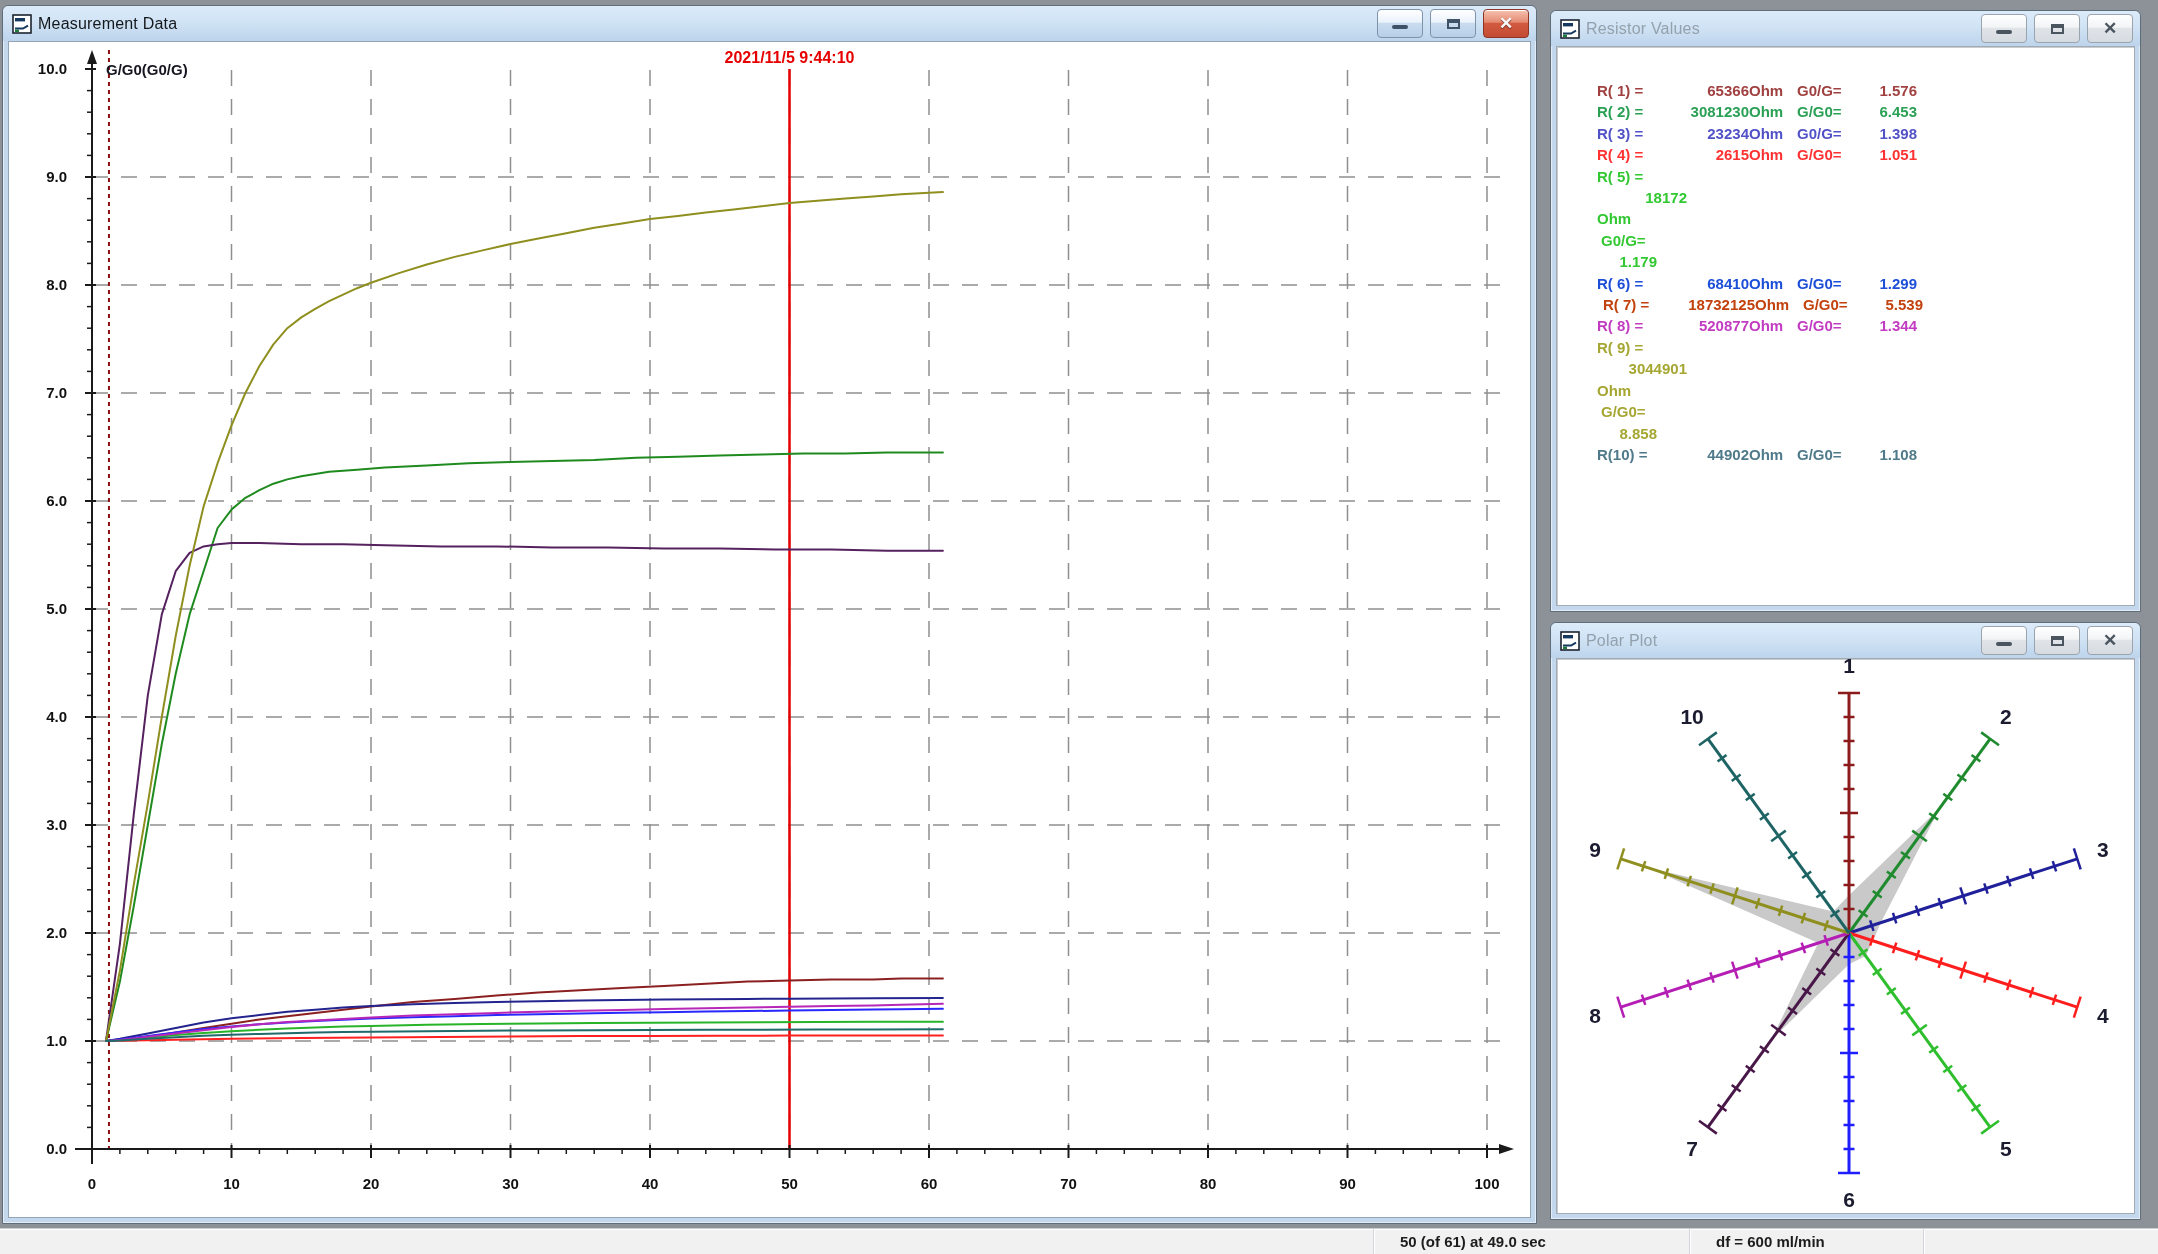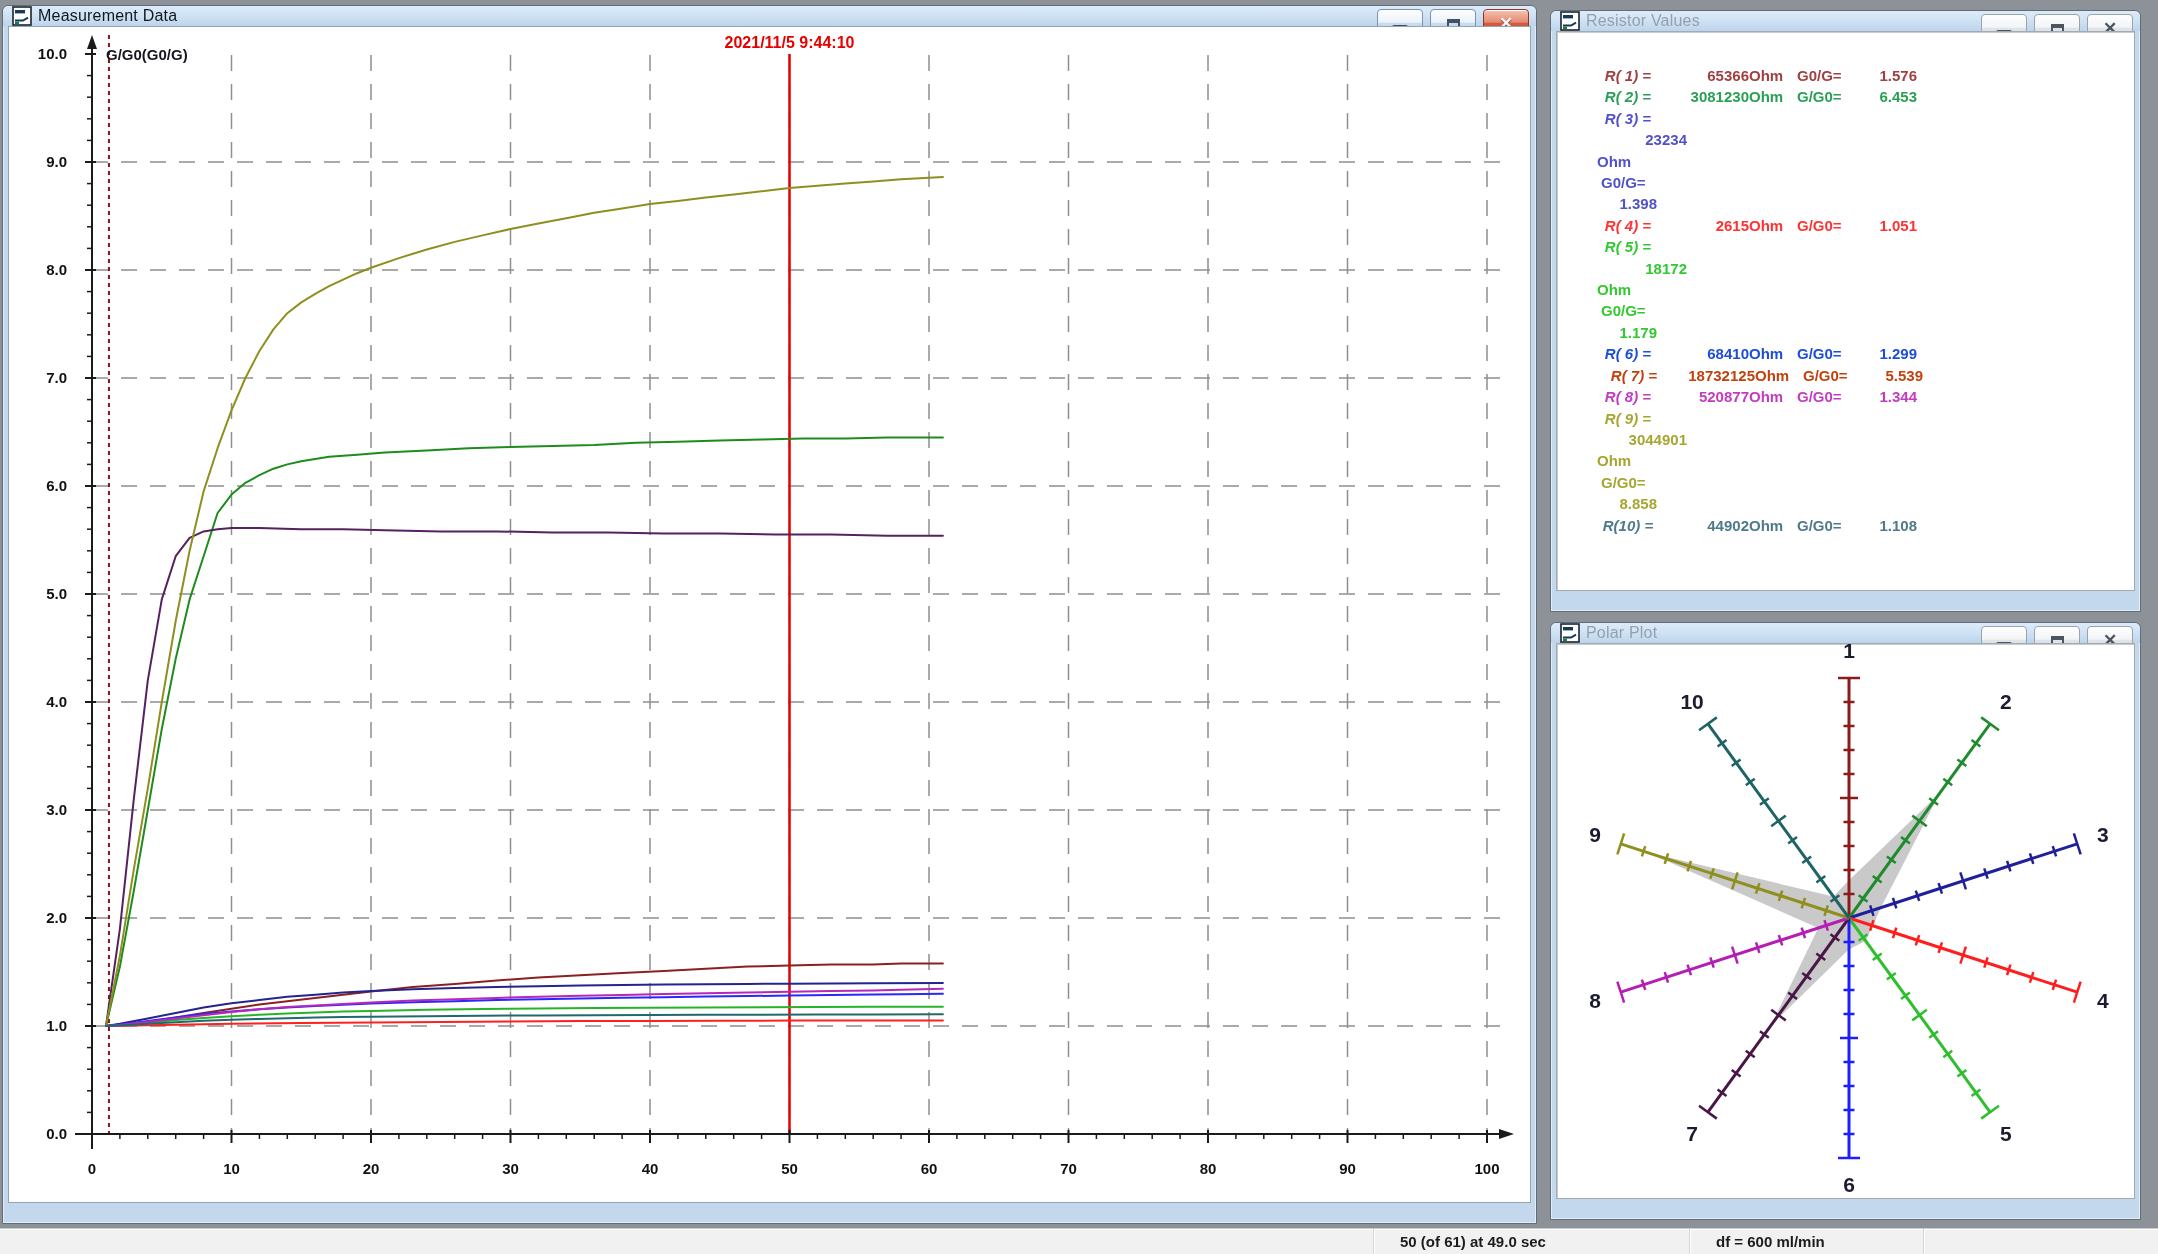--- a/index.html
+++ b/index.html
@@ -13,21 +13,21 @@
   .window{
     position:absolute;
     background:#c3d8ec;
     border:1px solid #5f6d79;
     border-radius:6px 6px 0 0;
     box-shadow:inset 0 0 0 1px rgba(255,255,255,.55);
     box-sizing:border-box;
     padding:0 5px 5px 5px;
   }
   .titlebar{
-    height:20px;
+    height:35px;
     margin:0 -5px;
     padding:0 5px;
     border-radius:6px 6px 0 0;
     background:linear-gradient(180deg,#dcebfa 0%,#cfe2f4 50%,#bdd4ec 100%);
     display:flex;align-items:center;
     position:relative;
   }
   .titlebar .app-icon{width:20px;height:20px;margin:0 6px 0 4px;flex:0 0 auto;}
   .titlebar .win-title{
     font-size:16px;color:#14181c;letter-spacing:.2px;
@@ -68,21 +68,21 @@
     position:relative;
     overflow:hidden;
     width:100%;
   }
   .window.inactive .content{border-color:#a3abb2;box-shadow:inset 1px 1px 0 #c8ccd0;}
   svg{display:block;}
 
   
   .res-rows{padding:33px 0 0 40px;}
   .res-row{display:flex;font-size:15px;font-weight:700;line-height:21.4px;white-space:pre;}
-  .res-row .c-name{width:62px;text-align:center;font-style:italic;}
+  .res-row .c-name{width:62px;text-align:left;}
   .res-row .c-ohm{width:90px;text-align:right;}
   .res-row .c-unit{width:44px;text-align:left;}
   .res-row .c-gl{width:60px;text-align:left;padding-left:4px;}
   .res-row .c-ratio{width:60px;text-align:right;}
 
   
   .status-bar{
     position:absolute;left:0;top:1228px;width:2158px;height:26px;
     background:#f1f1f1;border-top:1px solid #c9ced3;
     box-shadow:inset 0 1px 0 #ffffff;
@@ -300,21 +300,21 @@
         </div>
       <div class="wbtn close">
           <span class="glyph-close">✕</span>
         </div>
     </div>
   </div>
   <div class="content" style="height:560px;">
     <div class="res-rows" id="resistor-rows">
         <div class="res-row" style="color: rgb(160, 64, 64);"><span class="c-name">R( 1) =</span><span class="c-ohm">65366</span><span class="c-unit">Ohm</span><span class="c-gl">G0/G=</span><span class="c-ratio">1.576</span></div>
         <div class="res-row" style="color: rgb(42, 160, 85);"><span class="c-name">R( 2) =</span><span class="c-ohm">3081230</span><span class="c-unit">Ohm</span><span class="c-gl">G/G0=</span><span class="c-ratio">6.453</span></div>
-        <div class="res-row" style="color: rgb(82, 82, 200); flex-direction: column;"><span class="c-name">R( 3) =</span><span class="c-ohm">23234</span><span class="c-unit">Ohm</span><span class="c-gl">G0/G=</span><span class="c-ratio">1.398</span></div>
+        <div class="res-row" style="color: rgb(82, 82, 200);"><span class="c-name">R( 3) =</span><span class="c-ohm">23234</span><span class="c-unit">Ohm</span><span class="c-gl">G0/G=</span><span class="c-ratio">1.398</span></div>
         <div class="res-row" style="color: rgb(255, 50, 50);"><span class="c-name">R( 4) =</span><span class="c-ohm">2615</span><span class="c-unit">Ohm</span><span class="c-gl">G/G0=</span><span class="c-ratio">1.051</span></div>
         <div class="res-row" style="color: rgb(50, 200, 50); flex-direction: column;"><span class="c-name">R( 5) =</span><span class="c-ohm">18172</span><span class="c-unit">Ohm</span><span class="c-gl">G0/G=</span><span class="c-ratio">1.179</span></div>
         <div class="res-row" style="color: #1d4ed8;"><span class="c-name">R( 6) =</span><span class="c-ohm">68410</span><span class="c-unit">Ohm</span><span class="c-gl">G/G0=</span><span class="c-ratio">1.299</span></div>
         <div class="res-row" style="color: #c2410c; margin-left: 6px;"><span class="c-name">R( 7) =</span><span class="c-ohm">18732125</span><span class="c-unit">Ohm</span><span class="c-gl">G/G0=</span><span class="c-ratio">5.539</span></div>
         <div class="res-row" style="color: rgb(194, 60, 194);"><span class="c-name">R( 8) =</span><span class="c-ohm">520877</span><span class="c-unit">Ohm</span><span class="c-gl">G/G0=</span><span class="c-ratio">1.344</span></div>
         <div class="res-row" style="color: rgb(166, 166, 50); flex-direction: column;"><span class="c-name">R( 9) =</span><span class="c-ohm">3044901</span><span class="c-unit">Ohm</span><span class="c-gl">G/G0=</span><span class="c-ratio">8.858</span></div>
         <div class="res-row" style="color: rgb(79, 122, 138);"><span class="c-name">R(10) =</span><span class="c-ohm">44902</span><span class="c-unit">Ohm</span><span class="c-gl">G/G0=</span><span class="c-ratio">1.108</span></div>
       </div>
   </div>
 </section>

